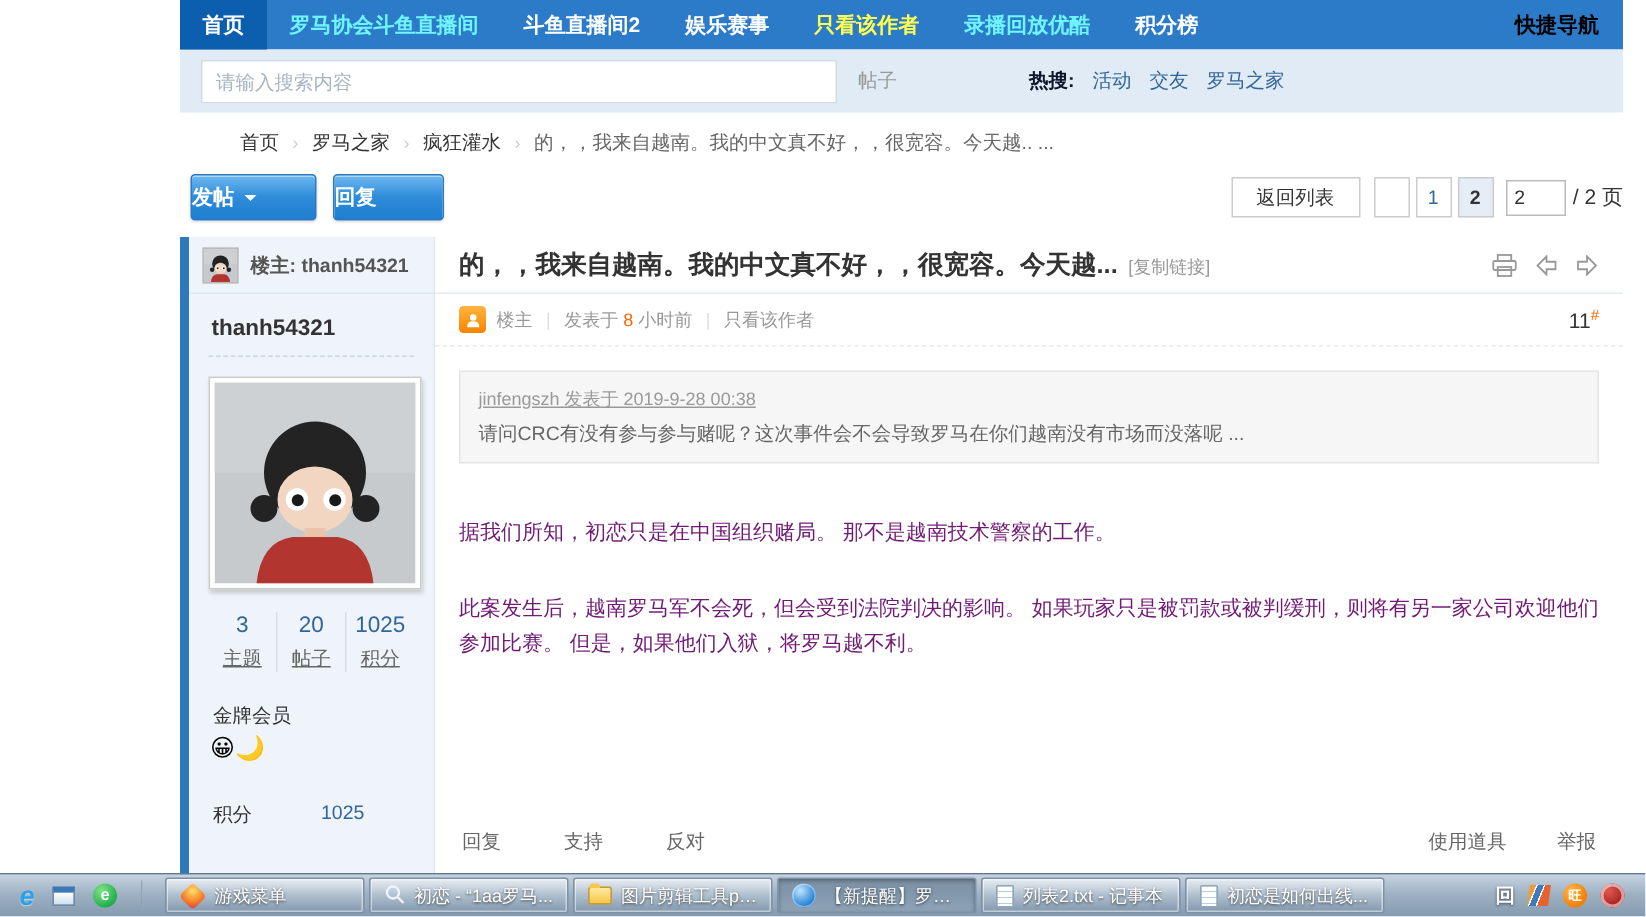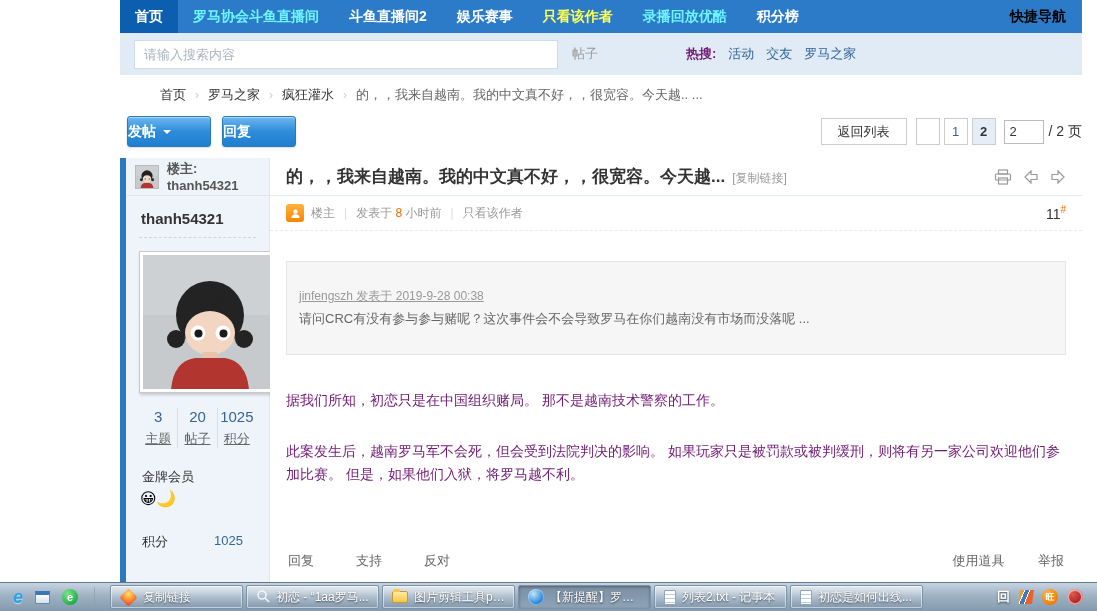--- a/index.html
+++ b/index.html
@@ -14,21 +14,21 @@
   .nav-cyan { color:#6ef5ff; }
   .nav-yellow { color:#fdff52; }
   .quick-nav { margin-left:auto; display:flex; align-items:center; padding-right:16px; color:#000000; font-size:14px; font-weight:bold; cursor:pointer; }
 
   
   .search-row { height:42px; background:#e0ebf5; display:flex; align-items:center; padding:0 14px; }
   .search-input { width:424px; height:29px; border:1px solid #cfdce8; background:#fff; padding:0 9px; font-size:13px; color:#333; outline:none; }
   .search-input::placeholder { color:#a9b4bf; }
   .search-type { color:#999; font-size:13px; margin-left:14px; cursor:pointer; }
   .hot { margin-left:88px; font-size:13px; display:flex; align-items:center; }
-  .hot-label { color:#701a75; font-weight:bold; }
+  .hot-label { color:#0f172a; font-weight:bold; }
   .hot-link { color:#369; margin-left:12px; text-decoration:none; cursor:pointer; }
 
   
   .crumbs { padding:11px 0 5px 40px; font-size:13px; display:flex; align-items:center; }
   .crumb { color:#333; cursor:pointer; }
   .crumb-sep { color:#ccc; margin:0 9px; font-size:12px; }
   .crumb-current { color:#666; }
 
   
   .toolbar { display:flex; align-items:center; margin-top:7px; }
@@ -40,21 +40,21 @@
   .pg-box { height:27px; border:1px solid #ccc; background:#fff; display:flex; align-items:center; justify-content:center; font-size:13px; margin-left:4px; cursor:pointer; }
   .pg-back { width:86px; color:#333; }
   .pg-empty { width:24px; margin-left:9px; }
   .pg-num { width:24px; color:#369; }
   .pg-num.current { background:#e5eef7; color:#333; font-weight:bold; }
   .pg-input { width:40px; height:24px; border:1px solid #bbb; text-align:left; padding-left:5px; font-size:13px; color:#333; margin-left:8px; outline:none; }
   .pg-total { color:#333; font-size:14px; margin-left:5px; }
 
   
   .main { display:flex; margin-top:11px; border-left:6px solid #2e79bd; height:425px; }
-  .side { width:144px; background:#eef4f9; border-right:1px solid #dfe8f0; }
+  .side { width:164px; background:#eef4f9; border-right:1px solid #dfe8f0; }
   .side-head { height:38px; display:flex; align-items:center; gap:8px; padding:0 9px; border-bottom:1px solid #dfe8f0; color:#555; font-size:13px; font-weight:bold; }
   .mini-avatar { width:24px; height:24px; border:1px solid #bbb; background:#c6cacd; flex:none; }
   .side-body { padding:10px 13px 0; }
   .side-user { color:#333; font-size:15px; font-weight:bold; padding:4px 2px 10px; }
   .side-dash { border-top:1px dashed #ccd6e0; margin-bottom:13px; }
   .avatar-frame { width:142px; height:142px; background:#fff; border:1px solid #c9c9c9; box-shadow:1px 2px 3px rgba(0,0,0,.18); padding:3px; }
   .stats { display:flex; margin-top:15px; text-align:center; }
   .stat { flex:1; border-right:1px solid #d5dfe8; cursor:pointer; }
   .stat:last-child { border-right:none; }
   .stat-v { color:#369; font-size:15px; }
@@ -77,21 +77,21 @@
   .post-head { height:35px; display:flex; align-items:center; padding:0 16px; color:#999; font-size:12px; border-bottom:1px dashed #eaeaea; }
   .badge { width:18px; height:18px; border-radius:3px; background:linear-gradient(#ffb440,#f78400); display:flex; align-items:center; justify-content:center; margin-right:7px; }
   .ph-item { margin-right:9px; }
   .ph-sep { color:#ddd; margin-right:9px; }
   .hl { color:#f60; }
   .only-author { cursor:pointer; }
   .floor { margin-left:auto; color:#333; font-size:14px; }
   .floor sup { color:#f60; font-size:10px; }
 
   .post-body { padding:14px 16px 0; flex:1; }
-  .quote { background:#f6f6f6; border:1px solid #e5e5e5; padding:24px 12px; margin-top:16px; font-size:13px; color:#666; line-height:1.7; }
+  .quote { background:#f6f6f6; border:1px solid #e5e5e5; padding:8px 12px; margin-top:2px; font-size:13px; color:#666; line-height:1.7; }
   .quote-head { color:#999; text-decoration:underline; font-size:12px; cursor:pointer; }
   .quote-body { margin-top:2px; }
   .para { margin-top:34px; font-size:14px; color:#701a75; line-height:1.65; }
   .para + .para { margin-top:27px; }
 
   .post-actions { display:flex; align-items:center; padding:10px 18px 13px; color:#666; font-size:13px; }
   .act { margin-right:42px; cursor:pointer; }
   .act-right { margin-left:auto; margin-right:0; }
   .act-right .act { margin-right:0; margin-left:30px; }
 
@@ -295,21 +295,21 @@
 
 <div class="taskbar">
   <div class="ql">
     <span class="ic ic-ie">e</span>
     <span class="ic ic-prog"></span>
     <span class="ic ic-greene">e</span>
     <span class="ql-sep"></span>
   </div>
   <div class="tb-btn">
     <span class="ic ic-game"></span>
-    <span class="tb-label">复制链接</span>
+    <span class="tb-label">游戏菜单</span>
   </div>
   <div class="tb-btn">
     <span class="ic">
       <svg width="14" height="14" viewBox="0 0 14 14" fill="none" stroke="#eef4fa" stroke-width="1.6">
         <circle cx="6" cy="6" r="4"></circle>
           <path d="M9,9 L13,13"></path>
       </svg>
     </span>
     <span class="tb-label">初恋 -  “1aa罗马...</span>
   </div>

